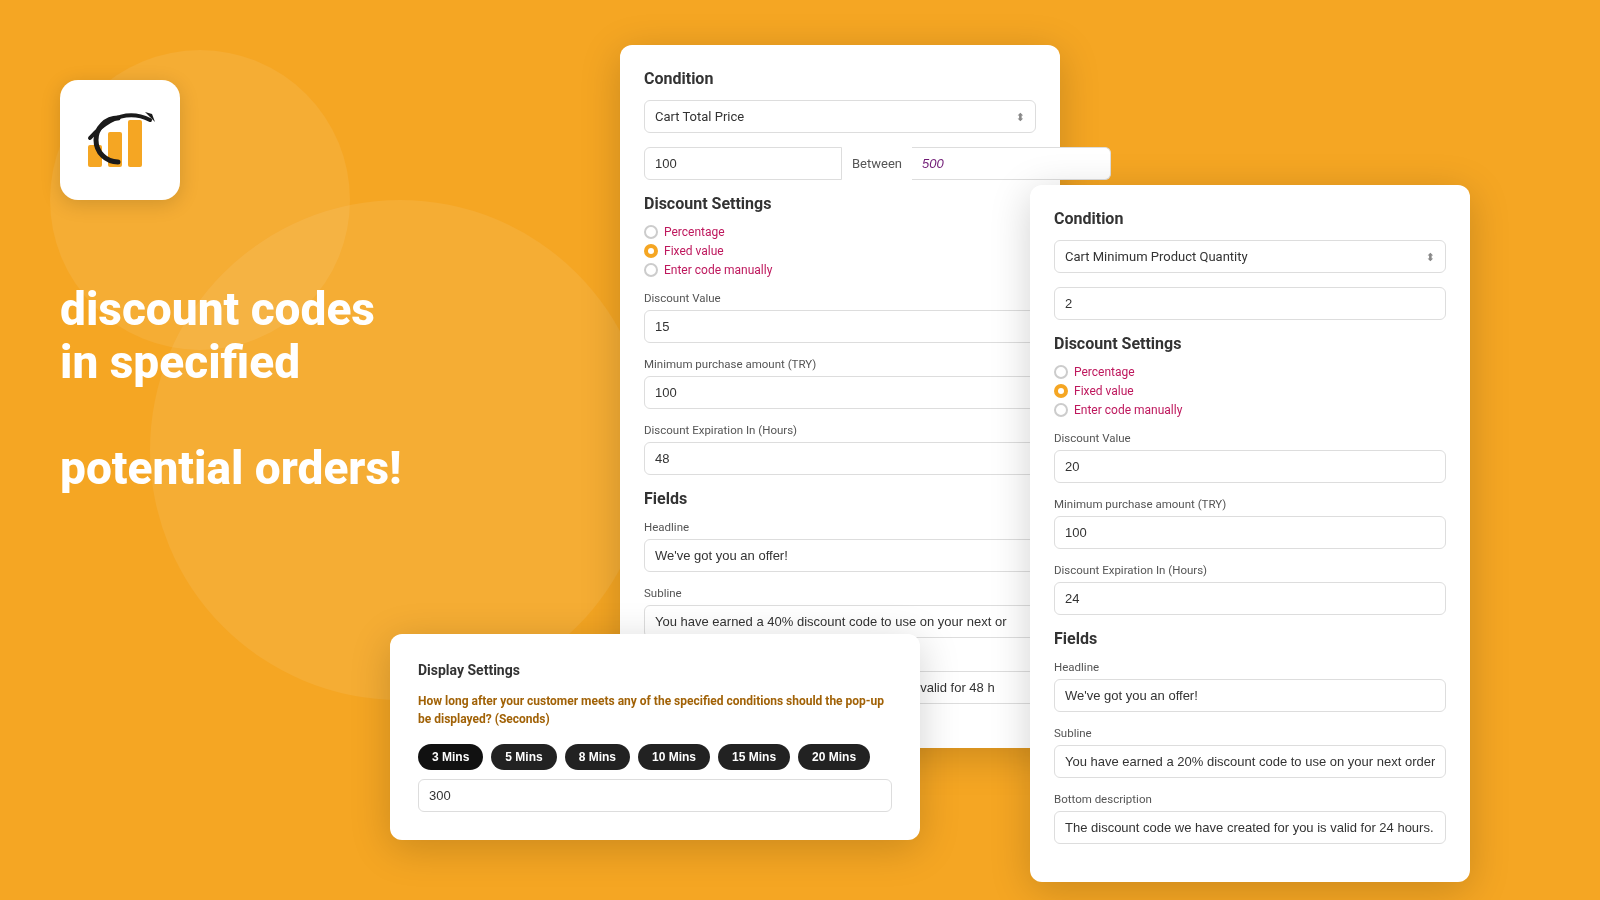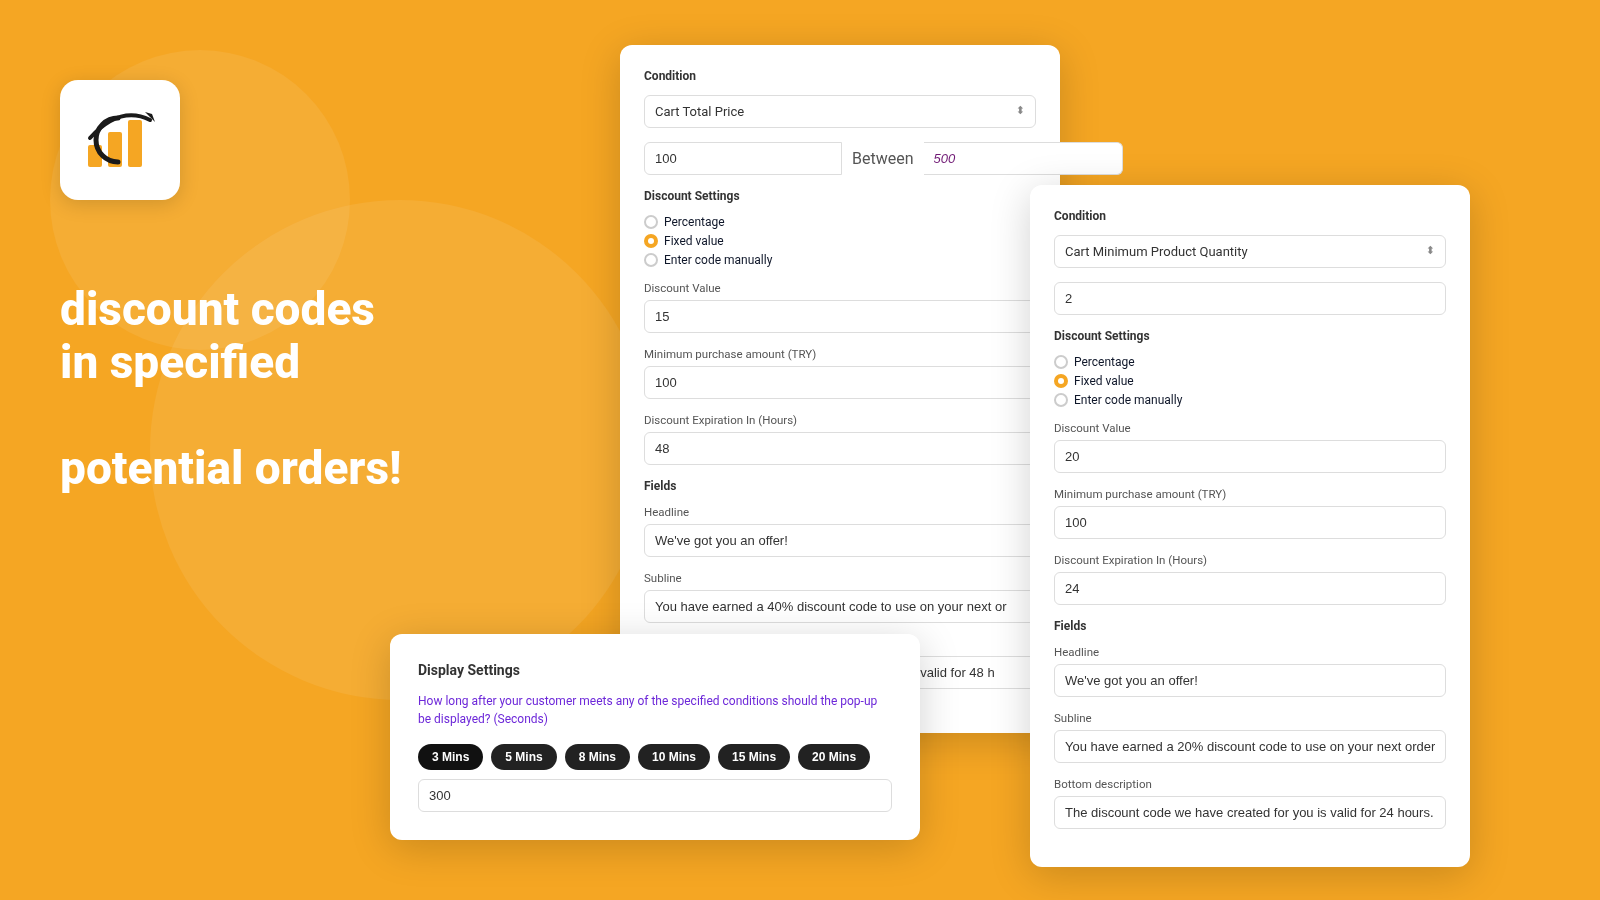--- a/index.html
+++ b/index.html
@@ -82,21 +82,21 @@
     
     .card-bottom {
       width: 530px;
       bottom: 60px;
       left: 390px;
       z-index: 2;
       padding: 28px;
     }
 
     .section-label {
-      font-size: 12px;
+      font-size: 16px;
       font-weight: 700;
       color: #333;
       margin-bottom: 12px;
     }
 
     .form-group {
       margin-bottom: 14px;
     }
 
     .form-label {
@@ -126,21 +126,21 @@
       flex: 1;
       border: 1px solid #ddd;
       border-radius: 6px 0 0 6px;
       padding: 8px 10px;
       font-size: 13px;
       color: #333;
     }
 
     .between-label {
       padding: 0 10px;
-      font-size: 16px;
+      font-size: 13px;
       color: #555;
       white-space: nowrap;
     }
 
     .form-input-half-right {
       flex: 1;
       border: 1px solid #ddd;
       border-radius: 0 6px 6px 0;
       padding: 8px 10px;
       font-size: 13px;
@@ -151,40 +151,40 @@
 
     .select-input {
       width: 100%;
       border: 1px solid #ddd;
       border-radius: 6px;
       padding: 8px 10px;
       font-size: 13px;
       color: #333;
       background: white;
       display: flex;
-      align-items: flex-start;
+      align-items: flex-end;
       justify-content: space-between;
     }
 
     .select-arrow {
       font-size: 11px;
       color: #888;
     }
 
     .radio-group {
       margin-bottom: 14px;
     }
 
     .radio-item {
       display: flex;
       align-items: center;
       gap: 6px;
       margin-bottom: 5px;
       font-size: 12px;
-      color: #0f172a;
+      color: #be185d;
     }
 
     .radio-circle {
       width: 14px;
       height: 14px;
       border-radius: 50%;
       border: 2px solid #ccc;
       display: inline-block;
       flex-shrink: 0;
     }
@@ -210,23 +210,24 @@
     
     .display-label {
       font-size: 14px;
       font-weight: 700;
       color: #333;
       margin-bottom: 14px;
     }
 
     .display-desc {
       font-size: 12px;
-      color: #6d28d9;
+      color: #a16207;
       margin-bottom: 16px;
       line-height: 1.5;
+      font-weight: bold;
     }
 
     .time-buttons {
       display: flex;
       gap: 8px;
       flex-wrap: wrap;
       margin-bottom: 9px;
     }
 
     .time-btn {

